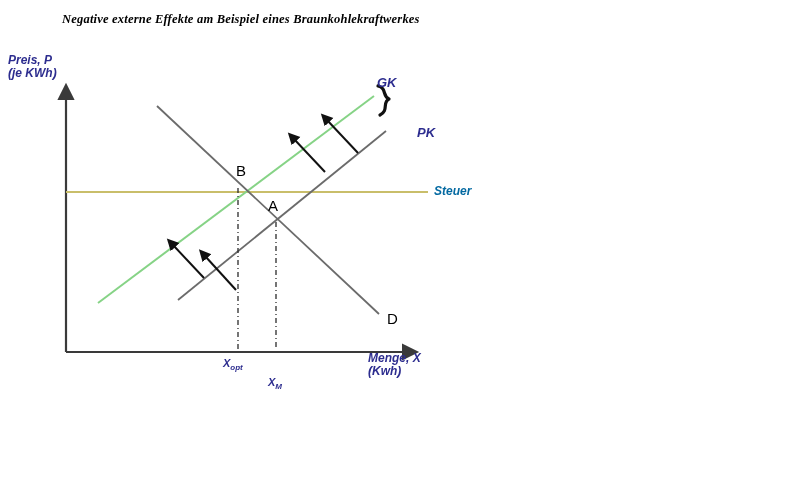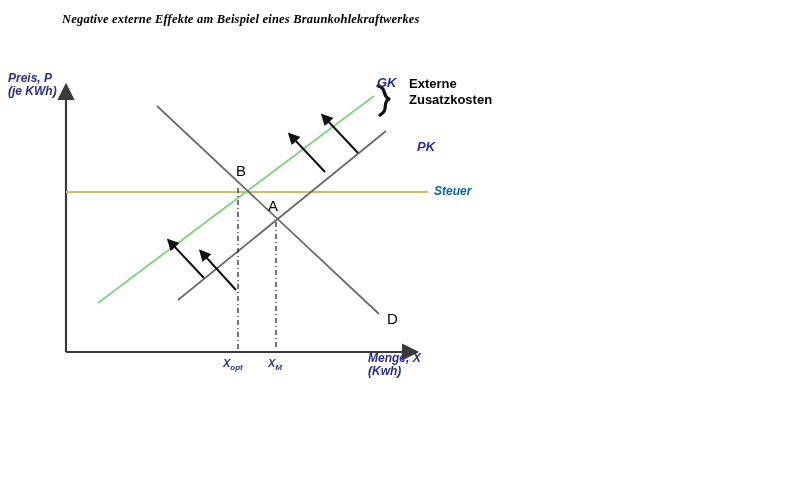--- a/index.html
+++ b/index.html
@@ -15,39 +15,39 @@
     font-family:"Liberation Serif", serif;
     font-style:italic; font-weight:bold;
     font-size:12.5px; color:#000000;
     letter-spacing:0.2px;
   }
   .axis-lbl{
     font-family:"Liberation Sans", sans-serif;
     font-style:italic; font-weight:bold;
     font-size:12px; color:#2d2d8f;
   }
-  .yaxis-lbl{ left:8px; top:72px;font-style:italic; }
+  .yaxis-lbl{ left:8px; top:54px;font-style:italic; }
   .xaxis-lbl{ left:332px; top:352px;margin-left:36px; }
 
   .curve-lbl{
     font-family:"Liberation Sans", sans-serif;
     font-style:italic; font-weight:bold;
     font-size:13px; color:#2d2d8f;margin-left:28px;
   }
   .gk-lbl{ left:349px; top:76px; }
-  .pk-lbl{ left:389px; top:140px; }
+  .pk-lbl{ left:389px; top:126px; }
 
   .tick-lbl{
     font-family:"Liberation Sans", sans-serif;
     font-style:italic; font-weight:bold;
     font-size:11px; color:#2d2d8f;
   }
   .tick-lbl sub{ font-size:8px; font-style:italic; }
   .xopt-lbl{ left:223px; top:357px; }
-  .xm-lbl{ left:268px; top:357px; }
+  .xm-lbl{ left:268px; top:376px; }
 
   .point-lbl{
     font-family:"Liberation Sans", sans-serif;
     font-weight:normal; font-size:15px; color:#000000;
   }
   .pt-b{ left:236px; top:163px; }
   .pt-a{ left:268px; top:198px; }
   .pt-d{ left:387px; top:311px; }
 
   .callout{
@@ -117,18 +117,16 @@
   <div class="lbl point-lbl pt-d">D</div>
 
   <div class="lbl point-lbl pt-b">B</div>
 
   <div class="lbl point-lbl pt-a">A</div>
 
   <div class="lbl tick-lbl xopt-lbl"><span>X</span><sub>opt</sub></div>
 
   <div class="lbl tick-lbl xm-lbl"><span>X</span><sub>M</sub></div>
 
-  <div class="lbl callout">Externe
-Zusatzkosten</div>
 
   <div class="lbl steuer-lbl">Steuer</div>
 
 </div>
 
 </body></html>

